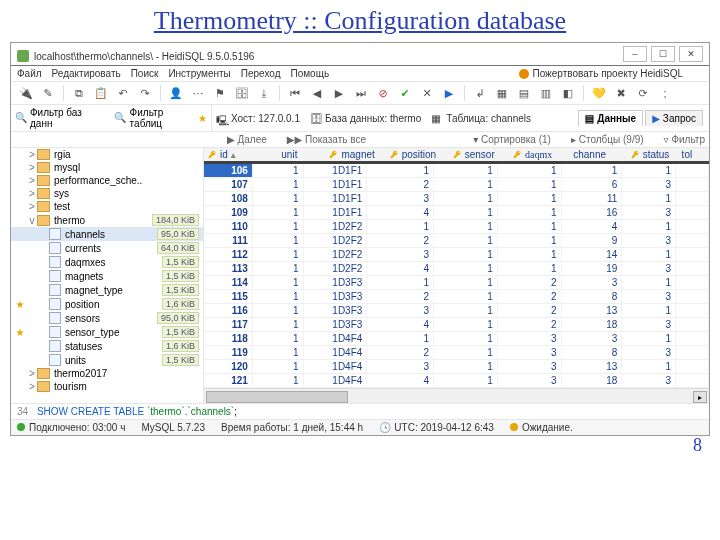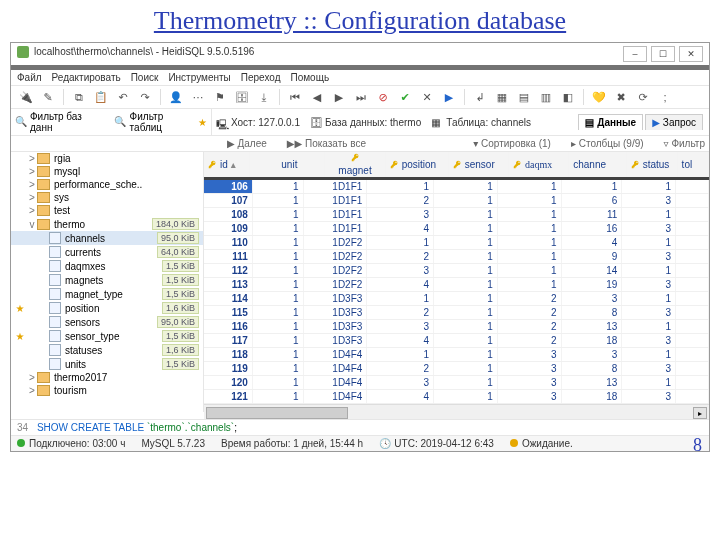--- a/index.html
+++ b/index.html
@@ -1,21 +1,21 @@
 <!DOCTYPE html>
 <html><head>
 <meta charset="utf-8">
 <style>
   html,body{margin:0;padding:0;font-family:Tahoma,Arial,sans-serif;font-size:10px;background:#fff;color:#000;width:720px}
   .slide{width:720px;height:464px;position:relative;box-sizing:border-box}
   .title{font-family:"Comic Sans MS",cursive;color:#2b3fb5;font-size:26px;text-align:center;padding:6px 0 4px}
   .title .u{text-decoration:underline}
   .page-num{position:absolute;bottom:8px;right:18px;font-family:"Comic Sans MS",cursive;color:#2b3fb5;font-size:18px}
   .app{border:1px solid #999;margin:2px 10px 0;background:#fff}
-  .titlebar{display:flex;align-items:flex-start;padding:3px 6px;border-bottom:5px solid #737373}
+  .titlebar{display:flex;align-items:flex-end;padding:3px 6px;border-bottom:1px solid #737373}
   .titlebar .ico{width:12px;height:12px;margin-right:5px;display:inline-block;background:#6aa84f;border-radius:2px}
   .titlebar .txt{flex:1;font-size:10px;color:#333}
   .winbtn{width:22px;height:14px;border:1px solid #bbb;margin-left:4px;display:flex;align-items:center;justify-content:center;font-size:9px;color:#444}
   .menubar{display:flex;align-items:center;padding:2px 6px;border-bottom:1px solid #e6e6e6}
   .menubar span{margin-right:10px;color:#333;font-size:10px}
   .menubar .donate{margin-left:auto;color:#333;display:flex;align-items:center}
   .menubar .donate .d{width:10px;height:10px;border-radius:50%;background:#e68a00;margin-right:3px}
   .toolrow{display:flex;align-items:center;padding:2px 6px;border-bottom:1px solid #e6e6e6;gap:4px;flex-wrap:nowrap;overflow:hidden}
   .tbtn{width:16px;height:16px;border:1px solid transparent;display:flex;align-items:center;justify-content:center;font-size:11px;color:#555}
   .sep{width:1px;height:16px;background:#ddd;margin:0 2px}
@@ -85,20 +85,24 @@
       <div class="winbtn">✕</div>
     </div>
 
     <div class="menubar">
       <span>Файл</span>
       <span>Редактировать</span>
       <span>Поиск</span>
       <span>Инструменты</span>
       <span>Переход</span>
       <span>Помощь</span>
+      <span class="donate">
+          <span class="d"></span>
+          <span>Пожертвовать проекту HeidiSQL</span>
+        </span>
     </div>
 
     <div class="toolrow">
       <div class="tbtn">🔌</div>
       <div class="tbtn">✎</div>
       <div class="sep"></div>
       <div class="tbtn">⧉</div>
       <div class="tbtn">📋</div>
       <div class="tbtn">↶</div>
       <div class="tbtn">↷</div>
@@ -312,21 +316,21 @@
             <div class="gh gc c0" style="text-align: left;">
               <svg class="key" viewBox="0 0 24 24">
                 <path class="yk" d="M14 2a6 6 0 00-5.6 8.2L2 17v5h5v-3h3v-3h2l1.8-1.8A6 6 0 1014 2zm2 6a2 2 0 110-4 2 2 0 010 4z"></path>
               </svg>
               <span>id</span> 
               <span style="color:#888">▴</span>
             </div>
             <div class="gh gc c1" style="text-align: left; margin-left: 27px;">
               <span>unit</span>
             </div>
-            <div class="gh gc c2" style="text-align: left; flex-direction: column;">
+            <div class="gh gc c2" style="text-align: left;">
               <svg class="key" viewBox="0 0 24 24">
                 <path class="yk" d="M14 2a6 6 0 00-5.6 8.2L2 17v5h5v-3h3v-3h2l1.8-1.8A6 6 0 1014 2zm2 6a2 2 0 110-4 2 2 0 010 4z"></path>
               </svg>
               <span>magnet</span>
             </div>
             <div class="gh gc c3" style="text-align: left;">
               <svg class="key" viewBox="0 0 24 24">
                 <path class="yk" d="M14 2a6 6 0 00-5.6 8.2L2 17v5h5v-3h3v-3h2l1.8-1.8A6 6 0 1014 2zm2 6a2 2 0 110-4 2 2 0 010 4z"></path>
               </svg>
               <span>position</span>

